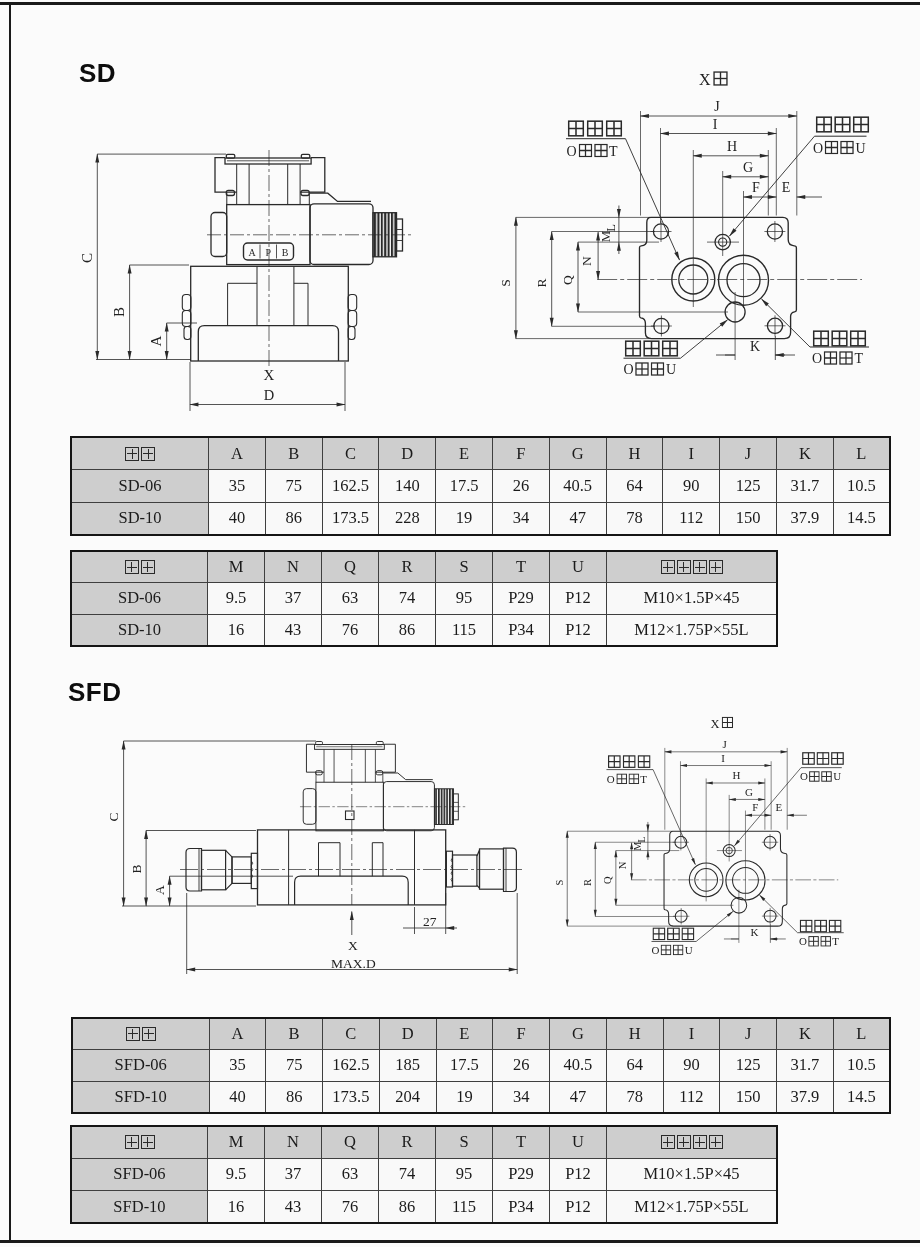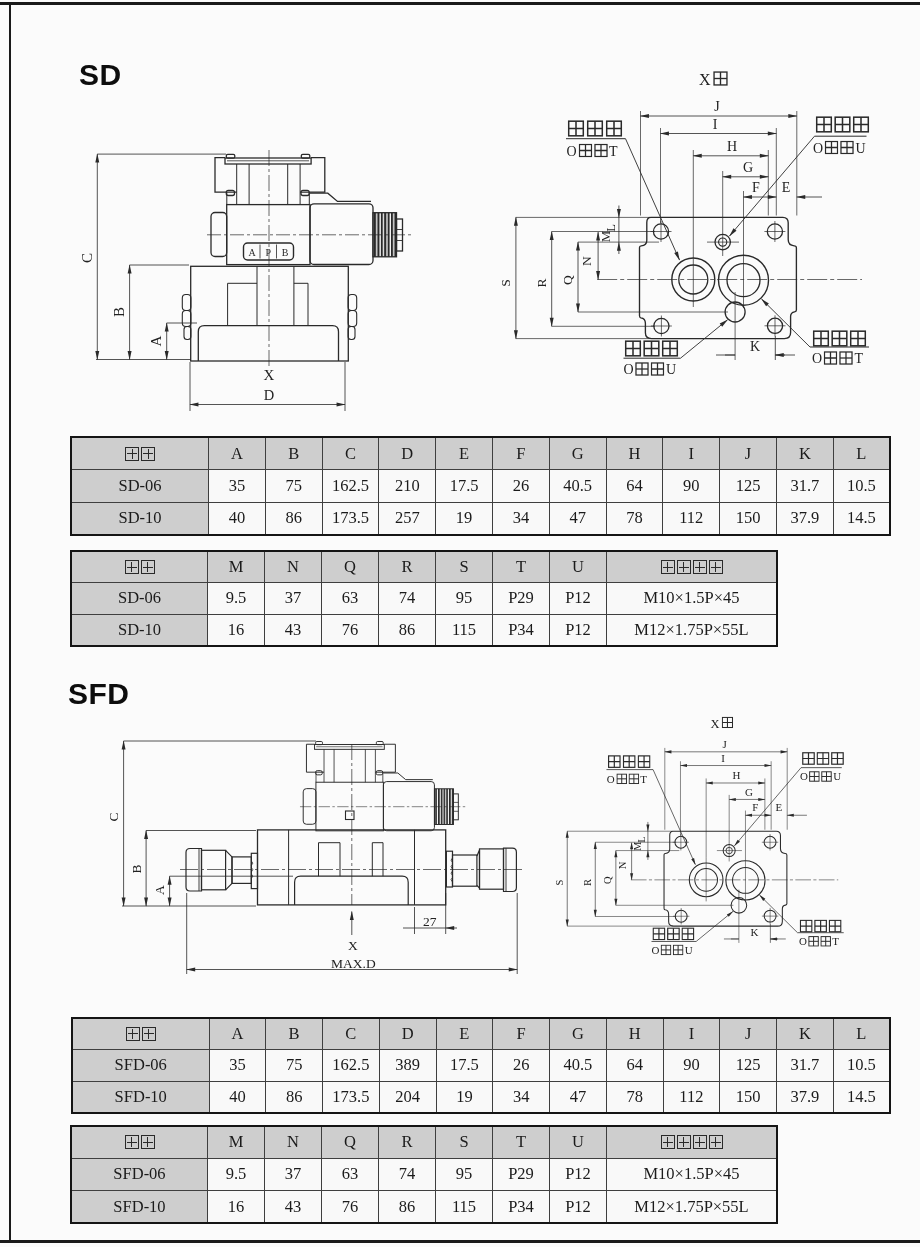--- a/index.html
+++ b/index.html
@@ -1,19 +1,19 @@
 <!DOCTYPE html>
 <html><head>
 <meta charset="utf-8">
 <style>
 *{margin:0;padding:0;box-sizing:border-box}
 html,body{width:920px;height:1247px;background:#fff}
 body{font-family:"Liberation Serif",serif;color:#1c1c1c}
 .page{position:absolute;left:0;top:0;width:920px;height:1247px;background:#fbfbfb;overflow:hidden}
-.hd{position:absolute;font-family:"Liberation Sans",sans-serif;font-weight:bold;font-size:30px;color:#0d0d0d;letter-spacing:0.5px}
+.hd{position:absolute;font-family:"Liberation Sans",sans-serif;font-weight:bold;font-size:26px;color:#0d0d0d;letter-spacing:0.5px}
 table{position:absolute;border-collapse:collapse;table-layout:fixed;font-size:16.5px;color:#1b1b1b;text-align:center}
 td{border:1px solid #3f3f3f;overflow:hidden;padding:0}
 .g{background:#cecece}
 .w{background:#f9f9f9}
 .t1{border:2px solid #151515}
 .cj{display:inline-block;border:1px solid #2a2a2a;position:relative;vertical-align:-2px;width:14px;height:14px;margin:0 1px}
 .cj::before{content:"";position:absolute;left:1px;right:1px;top:5.5px;border-top:1px solid #2a2a2a}
 .cj::after{content:"";position:absolute;top:1px;bottom:1px;left:5.5px;border-left:1px solid #2a2a2a}
 </style>
 </head>
@@ -371,36 +371,36 @@
           <td class="g">I</td>
           <td class="g">J</td>
           <td class="g">K</td>
           <td class="g">L</td>
         </tr>
 <tr style="height:32.5px">
           <td class="g">SD-06</td>
           <td class="w">35</td>
           <td class="w">75</td>
           <td class="w">162.5</td>
-          <td class="w">210</td>
+          <td class="w">140</td>
           <td class="w">17.5</td>
           <td class="w">26</td>
           <td class="w">40.5</td>
           <td class="w">64</td>
           <td class="w">90</td>
           <td class="w">125</td>
           <td class="w">31.7</td>
           <td class="w">10.5</td>
         </tr>
 <tr style="height:33px">
           <td class="g">SD-10</td>
           <td class="w">40</td>
           <td class="w">86</td>
           <td class="w">173.5</td>
-          <td class="w">257</td>
+          <td class="w">228</td>
           <td class="w">19</td>
           <td class="w">34</td>
           <td class="w">47</td>
           <td class="w">78</td>
           <td class="w">112</td>
           <td class="w">150</td>
           <td class="w">37.9</td>
           <td class="w">14.5</td>
         </tr>
 </tbody>
@@ -468,21 +468,21 @@
           <td class="g">I</td>
           <td class="g">J</td>
           <td class="g">K</td>
           <td class="g">L</td>
         </tr>
 <tr style="height:32px">
           <td class="g">SFD-06</td>
           <td class="w">35</td>
           <td class="w">75</td>
           <td class="w">162.5</td>
-          <td class="w">389</td>
+          <td class="w">185</td>
           <td class="w">17.5</td>
           <td class="w">26</td>
           <td class="w">40.5</td>
           <td class="w">64</td>
           <td class="w">90</td>
           <td class="w">125</td>
           <td class="w">31.7</td>
           <td class="w">10.5</td>
         </tr>
 <tr style="height:32px">

